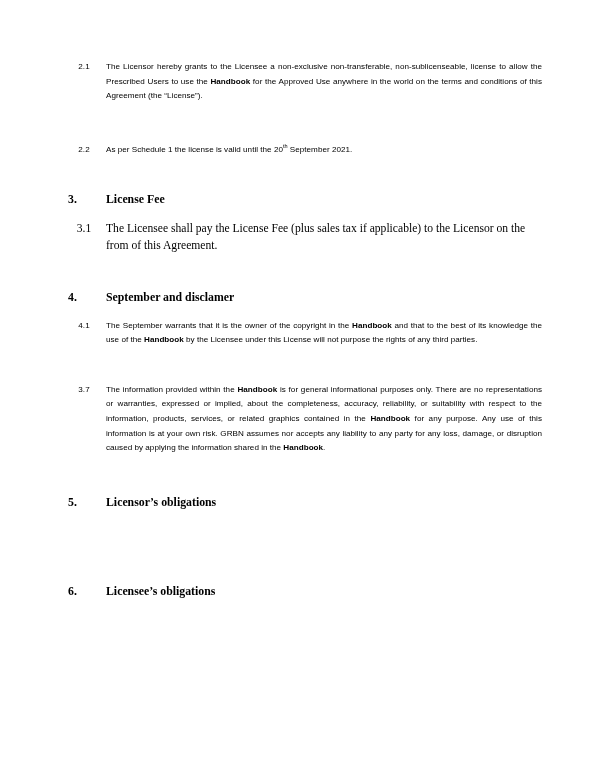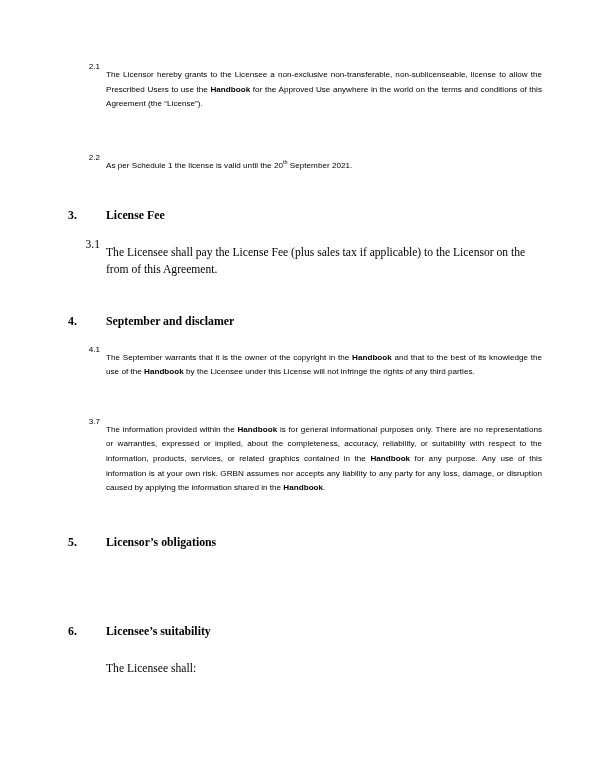--- a/index.html
+++ b/index.html
@@ -29,43 +29,42 @@
     align-items: flex-start;
     margin-bottom: 13px;
   }
   .clause .num {
     flex: 0 0 38px;
     box-sizing: border-box;
     padding-right: 6px;
   }
   .clause .body {
     flex: 1 1 auto;
-    margin-top: 8px;
   }
 
   
   .sans {
     font-family: "Liberation Sans", sans-serif;
     font-size: 8.1px;
     line-height: 14.6px;
     letter-spacing: 0.02px;
     text-align: justify;
   }
   .sans .num {
-    text-align: right;
+    text-align: center;
   }
 
   
   .serif {
     font-family: "Liberation Serif", serif;
     font-size: 11.6px;
     line-height: 16.6px;
   }
   .serif .num {
-    text-align: right;
+    text-align: center;
   }
 
   
   .heading {
     display: flex;
     align-items: flex-start;
     font-family: "Liberation Serif", serif;
     font-weight: bold;
     font-size: 11.8px;
     line-height: 15px;
@@ -127,21 +126,21 @@
 
   <div class="heading">
     <div class="num">4.</div>
     <div class="body">September and disclamer</div>
   </div>
 
   <div class="sp-14"></div>
 
   <div class="clause sans">
     <div class="num">4.1</div>
-    <div class="body"><span>The September warrants that it is the owner of the copyright in the </span><b>Handbook</b><span> and that to the best of its knowledge the use of the </span><b>Handbook</b><span> by the Licensee under this License will not infringe the rights of any third parties.</span></div>
+    <div class="body"><span>The September warrants that it is the owner of the copyright in the </span><b>Handbook</b><span> and that to the best of its knowledge the use of the </span><b>Handbook</b><span> by the Licensee under this License will not purpose the rights of any third parties.</span></div>
   </div>
 
   <div class="sp-22"></div>
 
   <div class="clause sans">
     <div class="num">3.7</div>
     <div class="body"><span>The information provided within the </span><b>Handbook</b><span> is for general informational purposes only.  There are no representations or warranties, expressed or implied, about the completeness, accuracy, reliability, or suitability with respect to the information, products, services, or related graphics contained in the </span><b>Handbook</b><span> for any purpose.  Any use of this information is at your own risk. GRBN assumes nor accepts any liability to any party for any loss, damage, or disruption caused by applying the information shared in the </span><b>Handbook</b><span>.</span></div>
   </div>
 
   <div class="sp-26"></div>
@@ -152,26 +151,22 @@
   </div>
 
   <div class="sp-12"></div>
 
 
   <div class="sp-36"></div>
   <div class="sp-26"></div>
 
   <div class="heading">
     <div class="num">6.</div>
-    <div class="body">Licensee’s suitability</div>
+    <div class="body">Licensee’s obligations</div>
   </div>
 
   <div class="sp-14"></div>
 
-  <div class="clause serif">
-    <div class="num"></div>
-    <div class="body">The Licensee shall:</div>
-  </div>
 
   <div class="sp-10"></div>
 
 
 </div>
 
 </body></html>

